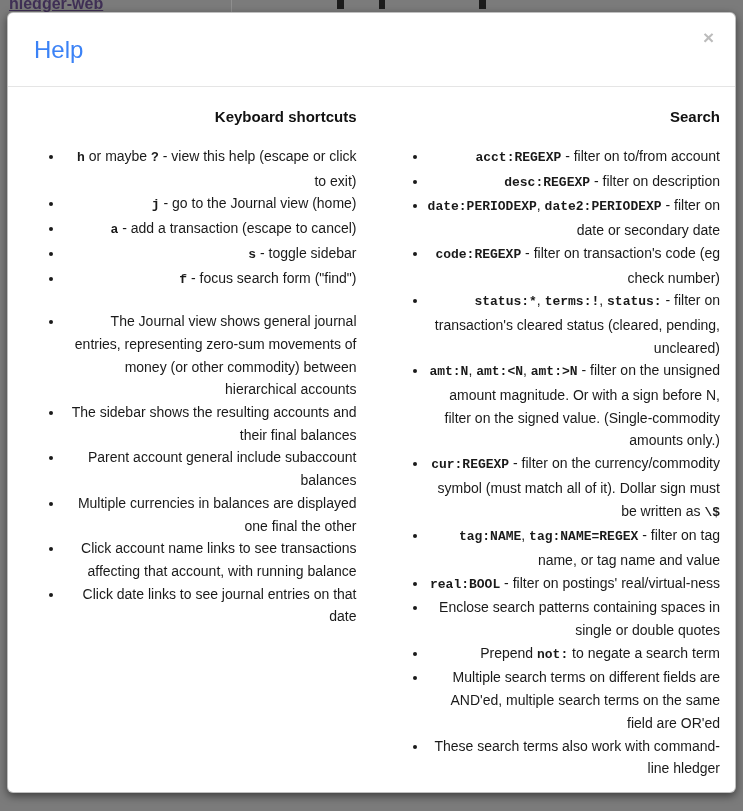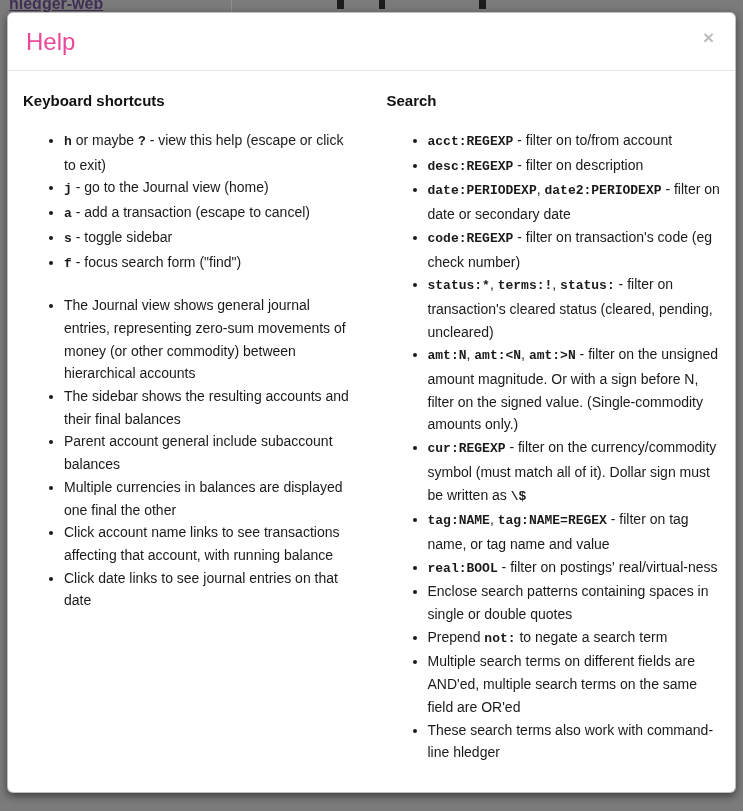--- a/index.html
+++ b/index.html
@@ -40,34 +40,35 @@
     border-radius: 6px;
     box-shadow: 0 3px 9px rgba(0,0,0,0.5);
     overflow: hidden;
   }
   .modal-header {
     position: relative;
     padding: 15px 18px 15px;
     border-bottom: 1px solid #e5e5e5;
   }
   .modal-title {
-    margin: 0;
+    margin: 8px;
     font-size: 24px; line-height: 27px;
-    font-weight: normal; color: #ec4899;
+    font-weight: normal; color: #3b82f6;
   }
   .close-btn {
     position: absolute; top: 18px; right: 21px;
     border: 0; padding: 0; background: transparent;
     font-family: "Liberation Sans", sans-serif;
     font-size: 19px; font-weight: bold; line-height: 14px;
     color: #bcbcbc; cursor: pointer;
   }
   .modal-body {
     display: flex; align-items: flex-start;
     padding: 0 0 20px;
+    text-align: right;
   }
   .help-col {
     width: 50%;
     padding: 0 15px;
   }
   .help-col h4 {
     margin: 21px 0 0;
     font-size: 15px; line-height: 18px;
     font-weight: bold; color: #111111;
   }

